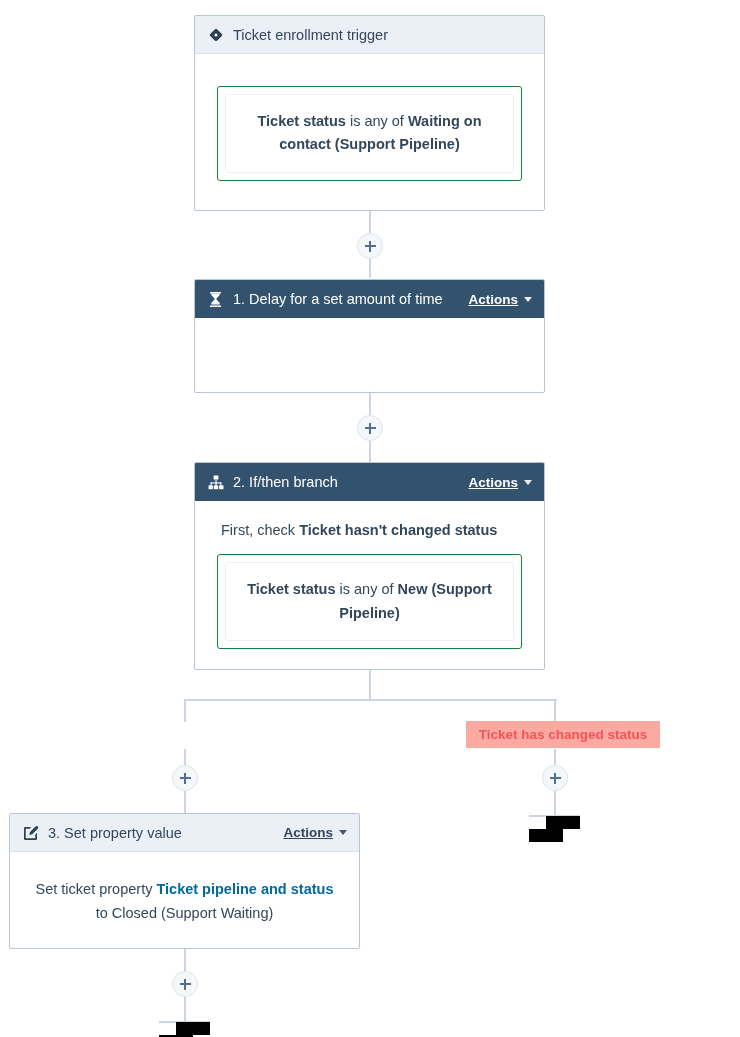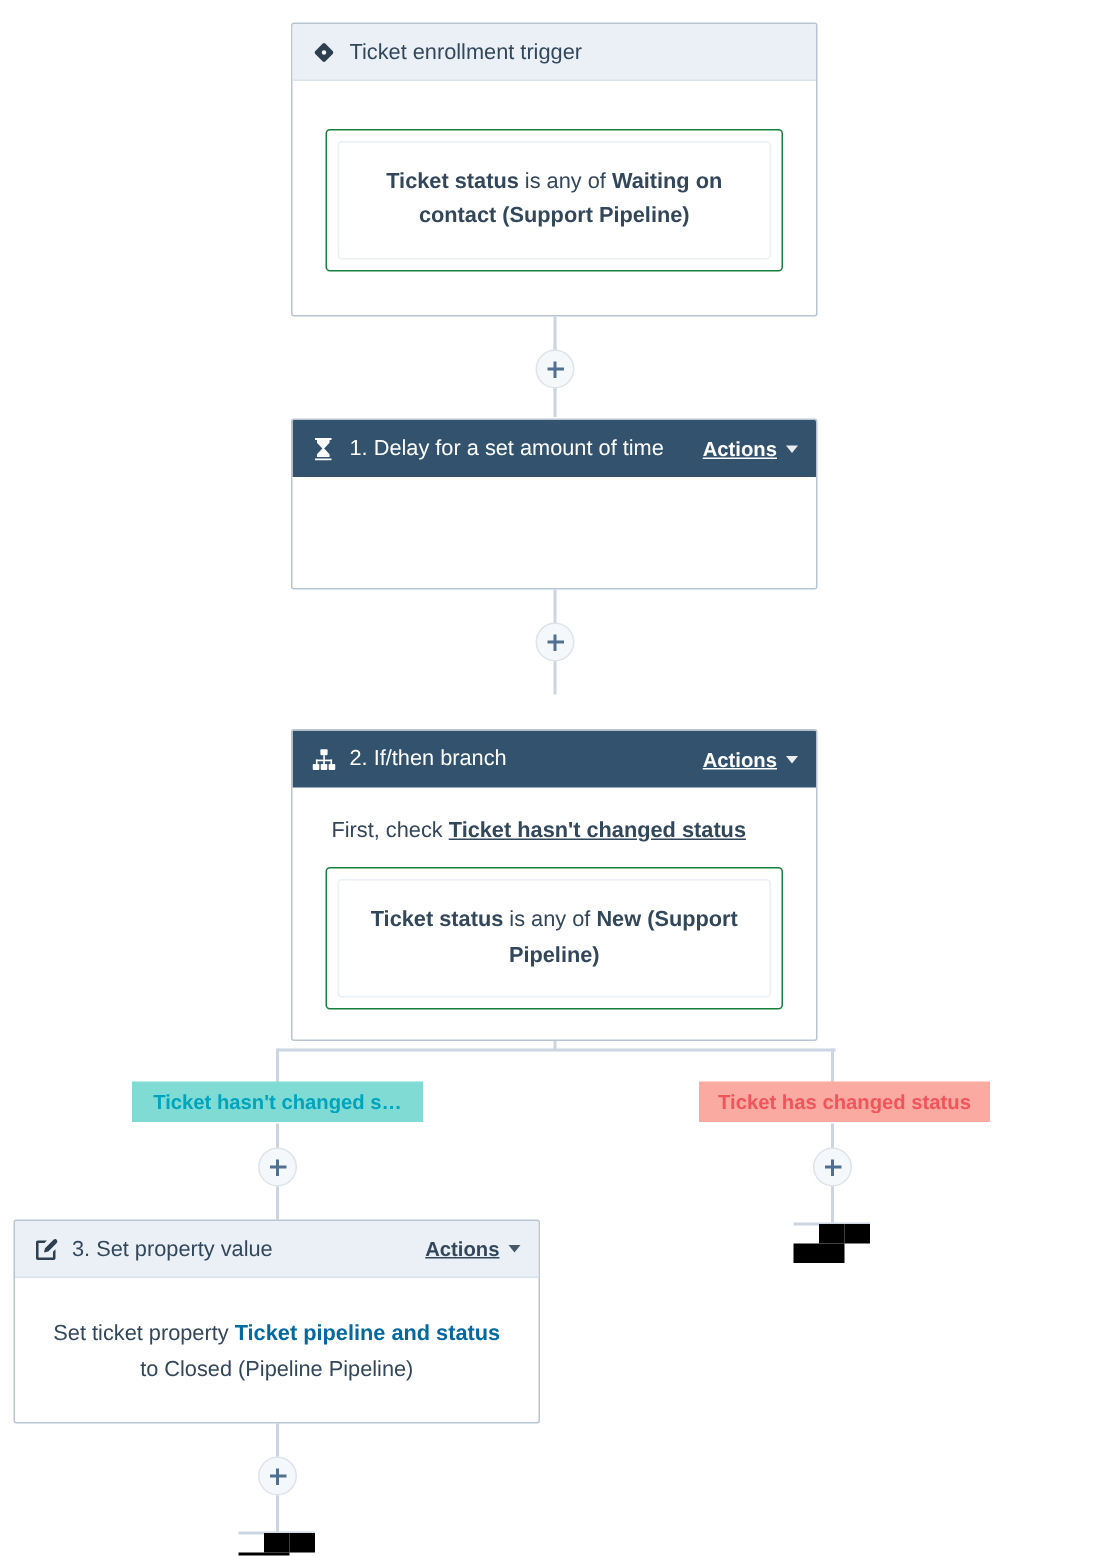--- a/index.html
+++ b/index.html
@@ -151,21 +151,21 @@
     color: #33475b;
   }
   .filter-inner b { font-weight: 700; }
 
   .branch-lead {
     font-size: 14.5px;
     color: #33475b;
     margin: 0 0 11px 4px;
     line-height: 1.4;
   }
-  .branch-lead b { font-weight: 700; text-decoration: underline; }
+  .branch-lead b { font-weight: 700; }
 
   .prop-line {
     text-align: center;
     font-size: 14.5px;
     line-height: 1.65;
     color: #33475b;
   }
   .prop-link {
     color: #0369a1;
     font-weight: 700;
@@ -265,21 +265,21 @@
       <span class="hdr-title">1. Delay for a set amount of time</span>
       <span class="actions">
         <span class="actions-label">Actions</span>
         <span class="caret"></span>
       </span>
     </div>
   </div>
 
   <div class="plus-node" style="left:357px; top:415px;"></div>
 
-  <div class="card" style="left:194px; top:486px; width:351px; height:208px;">
+  <div class="card" style="left:194px; top:462px; width:351px; height:208px;">
     <div class="card-header dark">
       <span class="hdr-icon">
         <svg width="16" height="15" viewBox="0 0 16 15">
           <rect x="5.6" y="0.5" width="4.8" height="4" rx="0.6" fill="#ffffff"></rect>
           <rect x="0.5" y="10.3" width="4.4" height="4" rx="0.6" fill="#ffffff"></rect>
           <rect x="11.1" y="10.3" width="4.4" height="4" rx="0.6" fill="#ffffff"></rect>
           <rect x="5.8" y="10.3" width="4.4" height="4" rx="0.6" fill="#ffffff"></rect>
           <rect x="7.5" y="4.5" width="1.1" height="3" fill="#ffffff"></rect>
           <rect x="2.6" y="7.4" width="10.8" height="1.1" fill="#ffffff"></rect>
           <rect x="2.6" y="7.4" width="1.1" height="3" fill="#ffffff"></rect>
@@ -298,23 +298,20 @@
         <span>First, check </span><b>Ticket hasn't changed status</b>
       </div>
       <div class="filter-outer">
         <div class="filter-inner">
           <b>Ticket status</b><span> is any of </span><b>New (Support Pipeline)</b>
         </div>
       </div>
     </div>
   </div>
 
-  <div class="pill pill-true" style="left:88px; top:721px; width:194px;">
-    <span>Ticket hasn't changed s…</span>
-  </div>
   <div class="pill pill-false" style="left:466px; top:721px; width:194px;">
     <span>Ticket has changed status</span>
   </div>
 
   <div class="plus-node" style="left:172px; top:765px;"></div>
   <div class="plus-node" style="left:542px; top:765px;"></div>
 
   <div class="hline" style="left:529px; top:815px; width:51px;"></div>
   <div class="flag" style="left:529px; top:816px;">
     <i style="left:17px; top:0;"></i>
@@ -332,21 +329,21 @@
         </svg>
       </span>
       <span class="hdr-title">3. Set property value</span>
       <span class="actions">
         <span class="actions-label">Actions</span>
         <span class="caret"></span>
       </span>
     </div>
     <div class="card-body" style="padding:26px 24px;">
       <div class="prop-line">
-        <span>Set ticket property </span><span class="prop-link">Ticket pipeline and status</span><span> to Closed (Pipeline Pipeline)</span>
+        <span>Set ticket property </span><span class="prop-link">Ticket pipeline and status</span><span> to Closed (Support Waiting)</span>
       </div>
     </div>
   </div>
 
   <div class="plus-node" style="left:172px; top:971px;"></div>
 
   <div class="hline" style="left:159px; top:1021px; width:51px;"></div>
   <div class="flag" style="left:159px; top:1022px;">
     <i style="left:17px; top:0;"></i>
     <i style="left:0;    top:13px;"></i>

